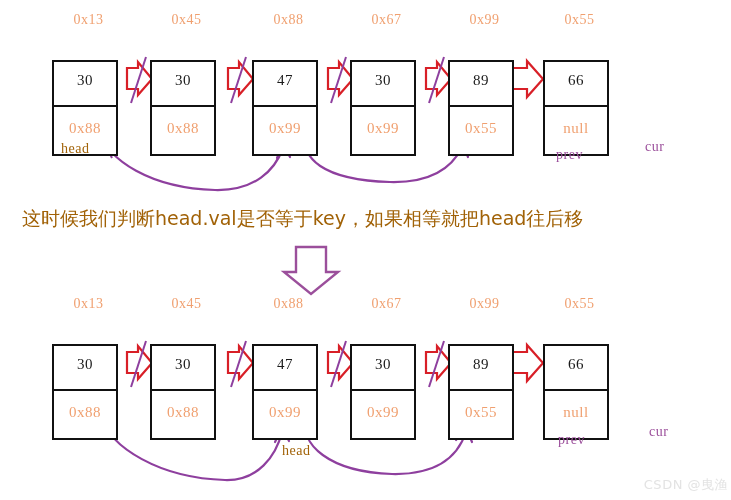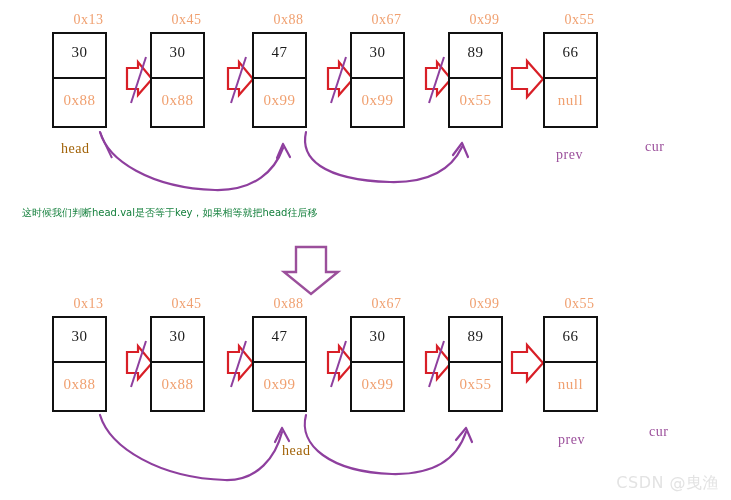--- a/index.html
+++ b/index.html
@@ -24,25 +24,26 @@
   .layer-svg {
     position: absolute;
     left: 0; top: 0;
     width: 731px;
     height: 500px;
     pointer-events: none;
   }
   
   .node {
     position: absolute;
-    width: 55px;
+    width: 66px;
     height: 96px;
     border: 2.5px solid #111111;
     box-sizing: border-box;
     background: #ffffff;
+    margin-top: 28px;
   }
   .node .divider {
     position: absolute;
     left: 0;
     top: 43px;
     width: 100%;
     height: 0;
     border-top: 2.5px solid #111111;
   }
   .node .val {
@@ -82,32 +83,32 @@
     white-space: nowrap;
   }
   .ptr-head { color: #a16207; }
   .ptr-prev, .ptr-cur { color: #9b4f9b; }
 
   
   .caption {
     position: absolute;
     left: 22px;
     top: 206px;
-    font-size: 10px;
-    color: #15803d;
+    font-size: 19px;
+    color: #a16207;
     font-family: "DejaVu Sans", "Liberation Sans", sans-serif;
     letter-spacing: 0px;
     white-space: nowrap;
   }
   
   .watermark {
     position: absolute;
-    right: 12px;
+    right: 3px;
     bottom: 6px;
-    font-size: 16px;
+    font-size: 13px;
     color: #e3e3e3;
     font-family: "DejaVu Sans", "Liberation Sans", sans-serif;
     letter-spacing: .5px;
     white-space: nowrap;
   }
 </style>
 </head>
 <body>
 
 <div id="canvas">

